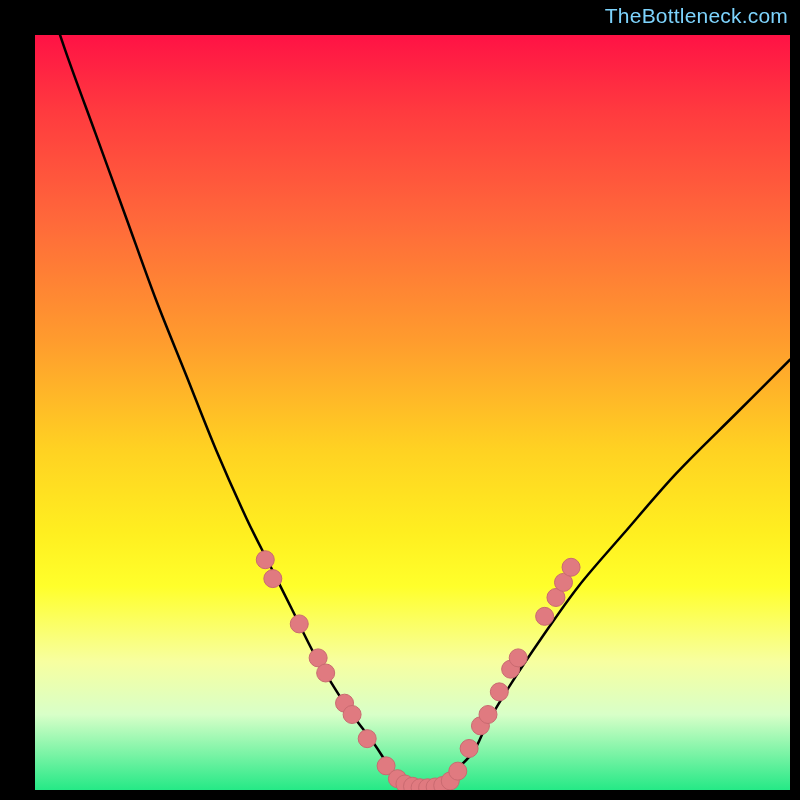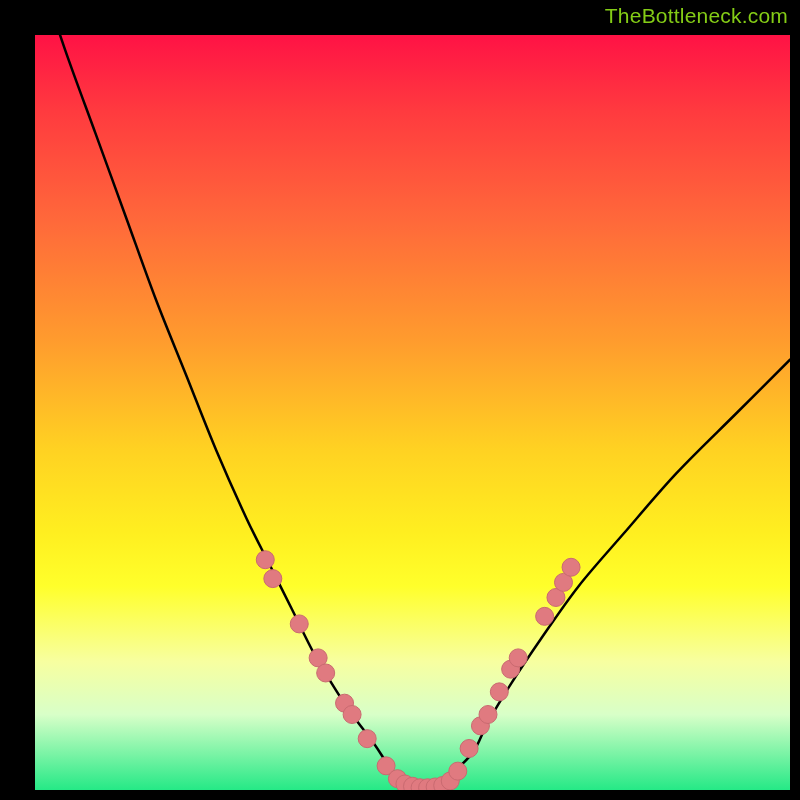--- a/index.html
+++ b/index.html
@@ -16,21 +16,21 @@
     left: 0;
     top: 0;
     width: 800px;
     height: 800px;
     background: #000;
   }
   .watermark {
     position: absolute;
     top: 4px;
     right: 12px;
-    color: #84cc16;
+    color: #7dd3fc;
     font-size: 21px;
     font-weight: 400;
     letter-spacing: 0.2px;
     z-index: 5;
   }
   .plot-area {
     position: absolute;
     left: 35px;
     top: 35px;
     width: 755px;

